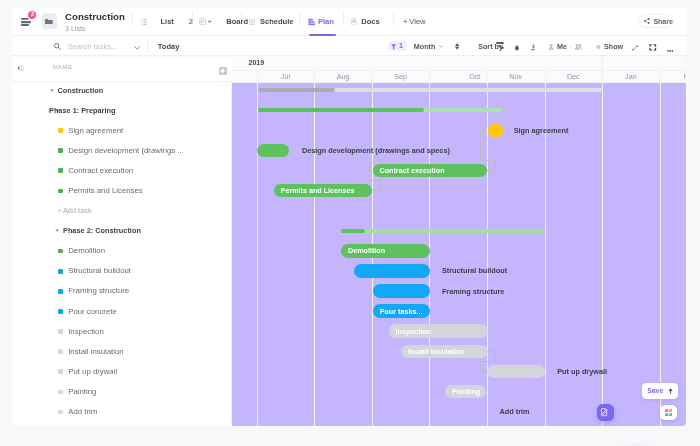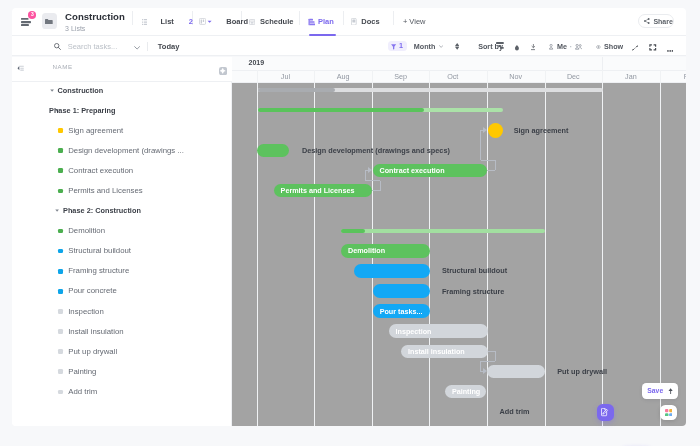--- a/index.html
+++ b/index.html
@@ -87,21 +87,21 @@
   .row { position:relative; height:20.1px; display:flex; align-items:center; }
   .caret { position:absolute; line-height:0; font-size:0; }
   .dot { position:absolute; width:4.8px; height:4.6px; border-radius:1.2px; }
   .rlabel { position:absolute; white-space:nowrap; }
   .rlabel.group { color:#3c4048; font-weight:700; font-size:7.3px; letter-spacing:0.02px; }
   .rlabel.task { color:#656a73; font-weight:400; font-size:7.8px; }
   .rlabel.add { color:#a5aab3; font-weight:400; font-size:7.4px; }
 
   
   .gantt { position:absolute; left:220px; top:0; width:454px; height:369px;
-     background:#a3a3a3; overflow:hidden; }
+     background:#c4b5fd; overflow:hidden; }
   .ghead { position:absolute; left:0; top:0; width:454px; height:26px; background:#fafbfc; }
   .gyear { position:absolute; top:1.5px; font-size:7px; font-weight:700; color:#44484f; }
   .gyline { position:absolute; top:0; width:1px; height:13px; background:#edeff2; }
   .gmonthrow { position:absolute; left:0; top:13px; width:454px; height:13px;
      border-top:1px solid #eef0f3; border-bottom:1px solid #eef0f3; }
   .gmonth { position:absolute; top:16.4px; font-size:7.2px; color:#9197a1; text-align:center; line-height:7px; }
   .gvline { position:absolute; top:0; width:1px; background:#f0f2f4; }
   .bar { position:absolute; border-radius:7px; }
   .bar .lbl { position:absolute; left:7px; top:0; bottom:0; display:flex; align-items:center;
      font-size:7.2px; color:#fff; font-weight:700; white-space:nowrap; }
@@ -387,20 +387,26 @@
           </div>
           <div class="row">
             <span class="dot" style="left:46.3px;top:8.1px;background:#4caf50"></span>
             <span class="rlabel task" style="left:56.2px">Contract execution</span>
           </div>
           <div class="row">
             <span class="dot" style="left:46.3px;top:8.1px;background:#4caf50"></span>
             <span class="rlabel task" style="left:56.2px">Permits and Licenses</span>
           </div>
           <div class="row">
+            <span style="position:absolute;line-height:0;font-size:0;left:46.4px;top:8.2px"><svg width="3.2" height="3.4" viewBox="0 0 6 6">
+                <path d="M3 0.6v4.8M0.6 3h4.8" stroke="#aeb3bb" stroke-width="1.1" stroke-linecap="round"></path>
+              </svg></span>
+            <span class="rlabel add" style="left:50.9px">Add task</span>
+          </div>
+          <div class="row">
             <span class="caret" style="left:42.6px;top:8.8px"><svg width="4.2" height="3.2" viewBox="0 0 8 6">
                 <path d="M0.5 0.9h7L4 5.4z" fill="#7f858e"></path>
               </svg></span>
             <span class="rlabel group" style="left:51px">Phase 2: Construction</span>
           </div>
           <div class="row">
             <span class="dot" style="left:46.3px;top:8.1px;background:#4caf50"></span>
             <span class="rlabel task" style="left:56.2px">Demolition</span>
           </div>
           <div class="row">
@@ -436,21 +442,21 @@
             <span class="rlabel task" style="left:56.2px">Add trim</span>
           </div>
         </div>
     </div>
     <div class="gantt">
       <div class="ghead" id="gantt-header">
           <div class="gmonthrow"></div>
           <div class="gmonth" style="left: 24.7px; width: 57.57px;">Jul</div>
           <div class="gmonth" style="left: 82.27px; width: 57.57px;">Aug</div>
           <div class="gmonth" style="left: 139.84px; width: 57.57px;">Sep</div>
-          <div class="gmonth" style="left: 192px; width: 57.57px;">Oct</div>
+          <div class="gmonth" style="left: 214px; width: 57.57px;">Oct</div>
           <div class="gmonth" style="left: 254.98px; width: 57.57px;">Nov</div>
           <div class="gmonth" style="left: 312.55px; width: 57.57px;">Dec</div>
           <div class="gmonth" style="left: 370.12px; width: 57.57px;">Jan</div>
           <div class="gmonth" style="left: 427.69px; width: 57.57px; text-align: left; padding-left: 24px;">F</div>
           <div class="gyear" style="left: 16.5px;">2019</div>
           <div class="gyline" style="left: 370.2px;"></div>
         </div>
       <div id="gantt-grid">
           <div class="gvline" style="left: 24.7px; top: 13px; height: 356px;"></div>
           <div class="gvline" style="left: 82.27px; top: 13px; height: 356px;"></div>

